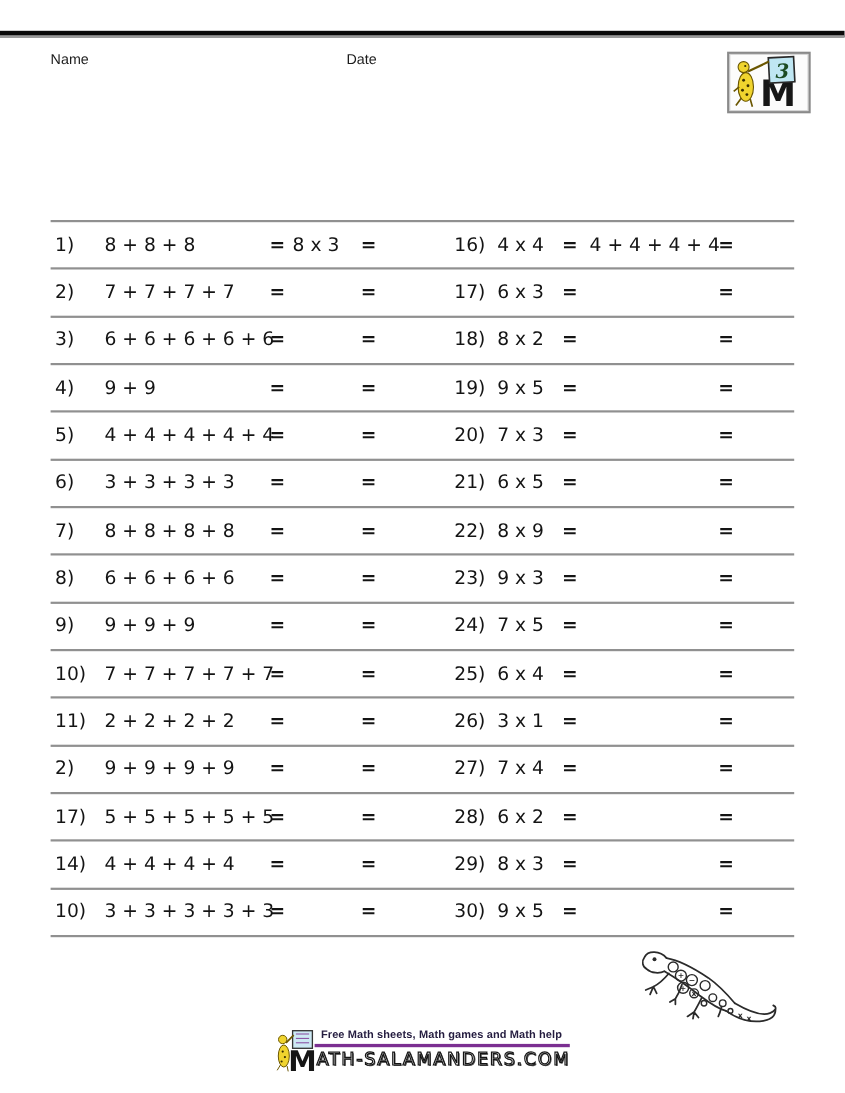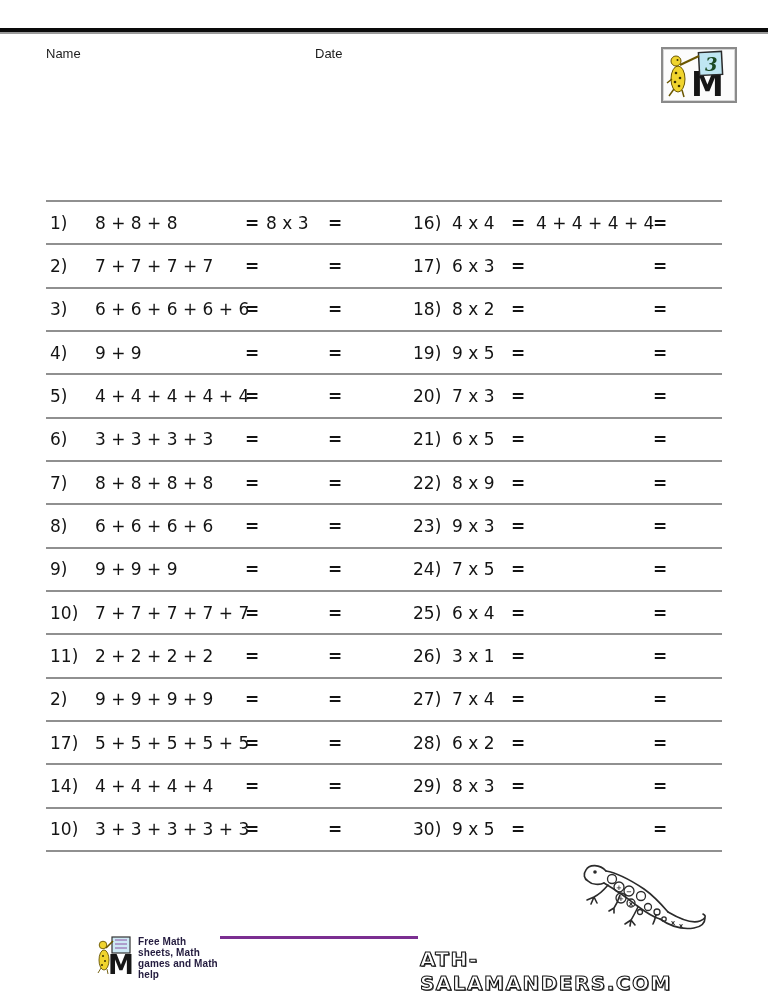--- a/index.html
+++ b/index.html
@@ -48,29 +48,29 @@
   .trow .eq { font-weight:600; }
 
   .gecko { position:absolute; left:570px; top:855px; width:140px; height:90px; }
 
   .footer {
     position:absolute; left:0; top:934px; width:768px;
     display:flex; justify-content:center;
   }
   .footer-inner { display:flex; align-items:flex-start; }
   .footer-icon { width:42px; height:42px; flex:0 0 auto; margin-right:-6px; }
-  .footer-col { display:flex; padding-top:2px; }
+  .footer-col { display:flex; flex-direction:column; padding-top:2px; }
   .tagline {
     font-size:10px; font-weight:bold; color:#241c3f;
     padding:0 2px 2px 6px; letter-spacing:0.1px;
   }
   .purple-bar { height:3px; background:#7b2f91; width:100%; }
   .site {
-    margin-top:11px; font-family:"DejaVu Sans", sans-serif;
-    font-size:20px; font-weight:bold; letter-spacing:1.5px;
+    margin-top:1px; font-family:"DejaVu Sans", sans-serif;
+    font-size:16px; font-weight:normal; letter-spacing:1.5px;
     color:#ffffff; -webkit-text-stroke:1.1px #141414;
     text-shadow:1px 1px 0 #555; padding-left:2px;
   }
 </style>
 </head>
 <body>
 
 <div class="page">
 
   <div class="topbar"></div>

